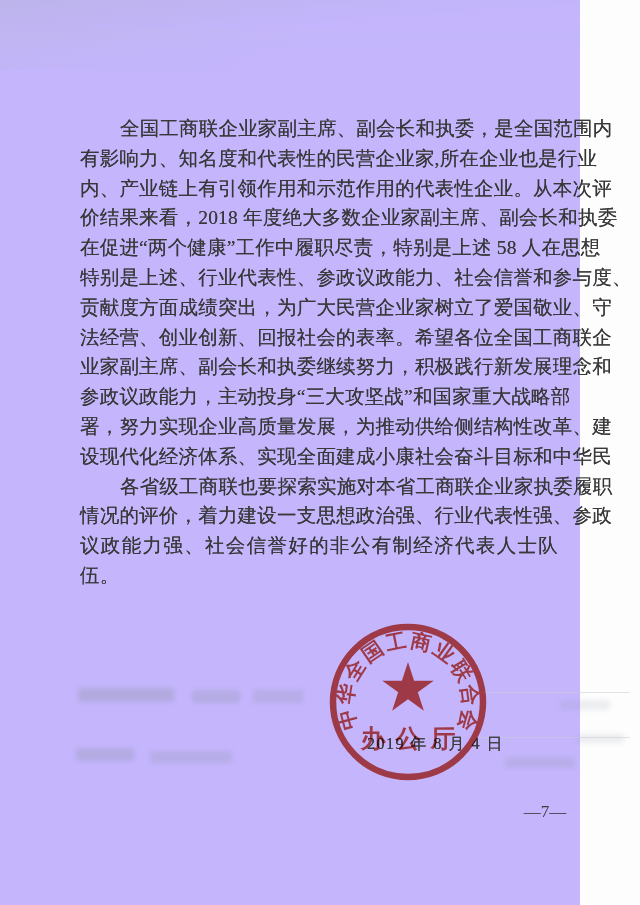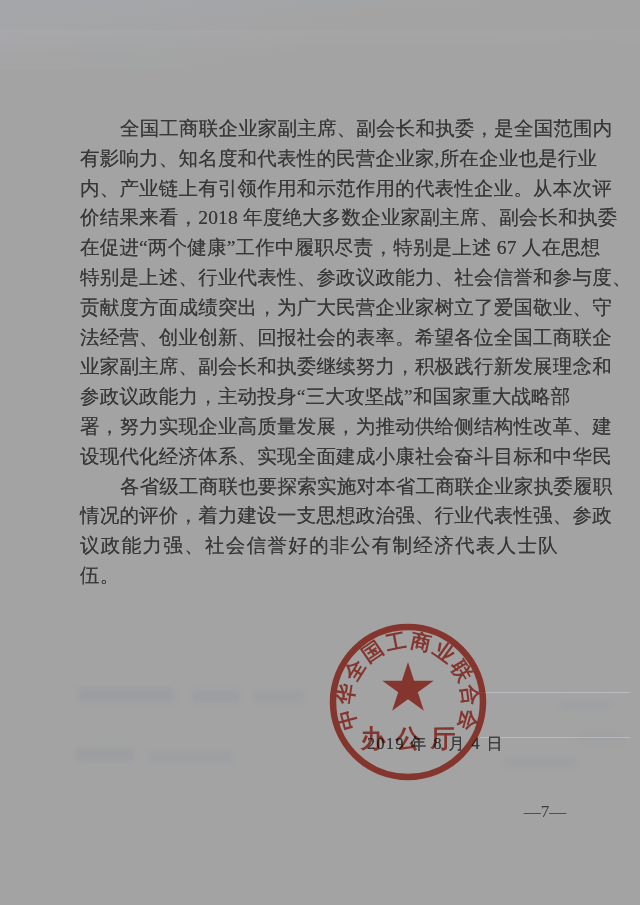--- a/index.html
+++ b/index.html
@@ -4,22 +4,22 @@
 <style>
   html, body {
     margin: 0; padding: 0;
     width: 640px; height: 905px;
     overflow: hidden;
     background: #fdfdfe;
     font-family: "Liberation Serif", "DejaVu Serif", serif;
   }
   .page {
     position: relative;
-    width: 640px; height: 905px;
-    background: #a3a3a3;
+    width: 580px; height: 905px;
+    background: #c4b5fd;
   }
   
   .page::before {
     content: "";
     position: absolute; left: 0; top: 0; right: 0; height: 70px;
     background:
       linear-gradient(176deg, rgba(168,174,186,0.20) 0%, rgba(255,255,255,0) 45%),
       linear-gradient(92deg, rgba(175,180,192,0.10) 0%, rgba(255,255,255,0) 55%);
     pointer-events: none;
   }
@@ -88,21 +88,21 @@
 </head>
 <body>
 
 <div class="page">
 
   <div class="text-block">
     <div class="line indent">全国工商联企业家副主席、副会长和执委，是全国范围内</div>
     <div class="line">有影响力、知名度和代表性的民营企业家,所在企业也是行业</div>
     <div class="line">内、产业链上有引领作用和示范作用的代表性企业。从本次评</div>
     <div class="line">价结果来看，2018 年度绝大多数企业家副主席、副会长和执委</div>
-    <div class="line">在促进“两个健康”工作中履职尽责，特别是上述 67 人在思想</div>
+    <div class="line">在促进“两个健康”工作中履职尽责，特别是上述 58 人在思想</div>
     <div class="line">特别是上述、行业代表性、参政议政能力、社会信誉和参与度、</div>
     <div class="line">贡献度方面成绩突出，为广大民营企业家树立了爱国敬业、守</div>
     <div class="line">法经营、创业创新、回报社会的表率。希望各位全国工商联企</div>
     <div class="line">业家副主席、副会长和执委继续努力，积极践行新发展理念和</div>
     <div class="line">参政议政能力，主动投身“三大攻坚战”和国家重大战略部</div>
     <div class="line">署，努力实现企业高质量发展，为推动供给侧结构性改革、建</div>
     <div class="line">设现代化经济体系、实现全面建成小康社会奋斗目标和中华民</div>
     <div class="line indent">各省级工商联也要探索实施对本省工商联企业家执委履职</div>
     <div class="line">情况的评价，着力建设一支思想政治强、行业代表性强、参政</div>
     <div class="line last">议政能力强、社会信誉好的非公有制经济代表人士队伍。</div>

